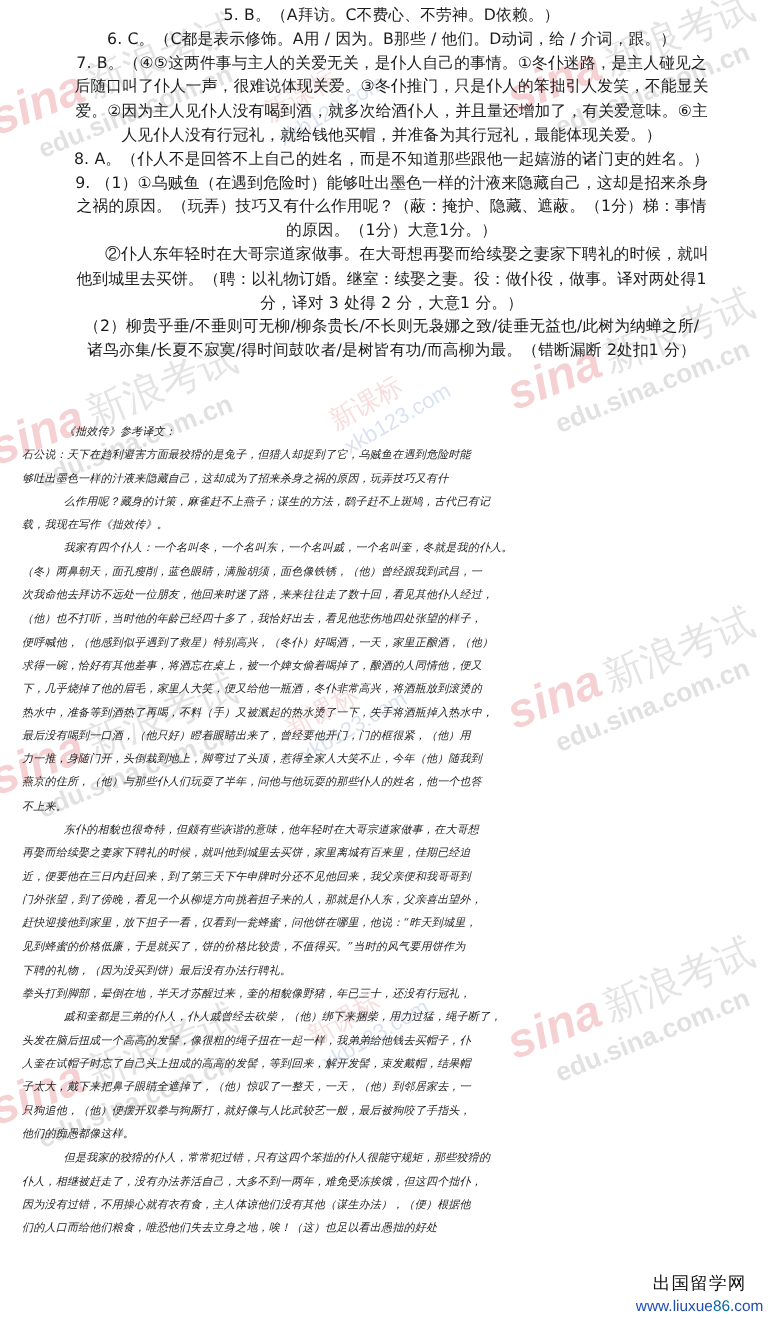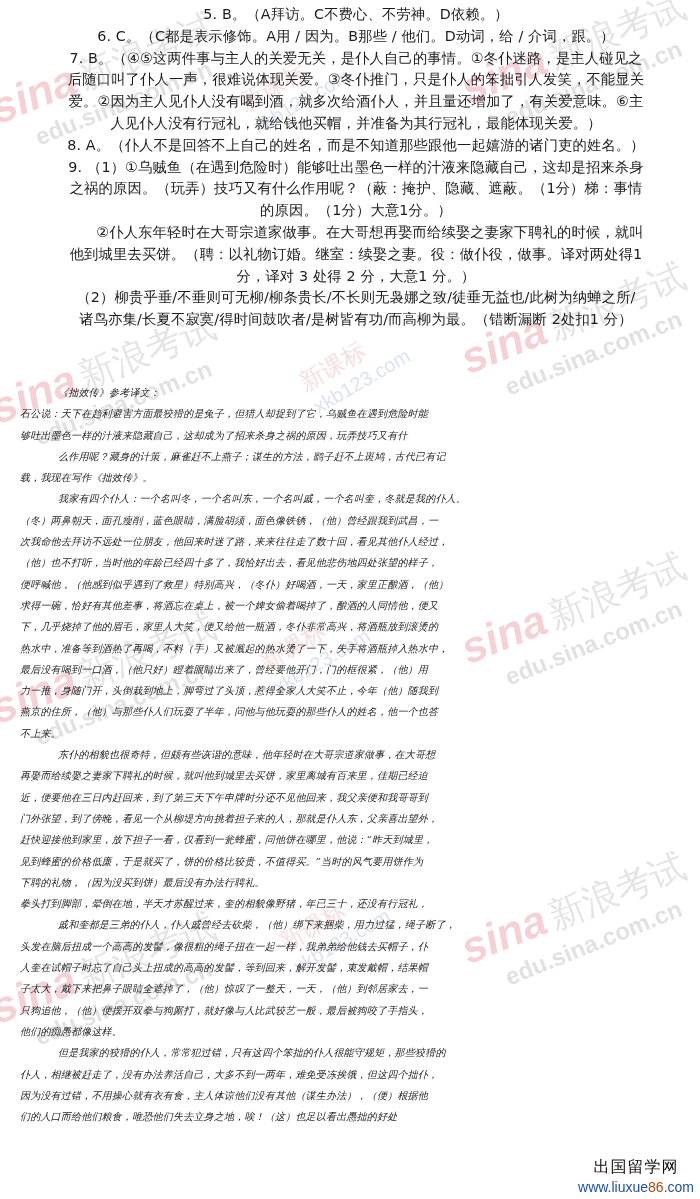--- a/index.html
+++ b/index.html
@@ -8,40 +8,40 @@
     background: #ffffff; color: #1a1a1a;
     font-family: "DejaVu Sans", sans-serif;
   }
   .page { position: absolute; left: 0; top: 0; width: 700px; height: 1199px; }
   .answers { position: absolute; left: 26px; top: 4px; width: 660px; text-align: center; }
   .answers .line {
     font-family: "DejaVu Sans", sans-serif;
     font-size: 14.3px; line-height: 21.8px; height: 21.8px;
     white-space: nowrap; letter-spacing: 0.15px; color: #1c1c1c;
   }
-  .answers .line.indent { padding-left: 28px; }
+  .answers .line.indent { padding-left: 28px; font-family: Liberation Mono, monospace; }
   .translation { position: absolute; left: 20px; top: 382px; width: 670px; }
   .translation .title-line { padding-left: 38px; }
   .translation .line {
     font-family: "DejaVu Serif", serif;
     font-size: 10px; line-height: 21.3px; height: 21.3px;
     white-space: nowrap; letter-spacing: 0.2px; color: #1e1e1e; font-style: italic;
   }
   .translation .line.indent { padding-left: 38px; }
   .wm { position: absolute; pointer-events: none; opacity: 0.22; transform: rotate(-22deg); white-space: nowrap; }
   .wm .sina { font-family: "Liberation Sans", sans-serif; font-weight: bold; font-style: italic; font-size: 44px; color: #d6313a; }
   .wm .cn { font-family: "DejaVu Sans", sans-serif; font-size: 36px; color: #8a8a8a; }
   .wm .dom { font-family: "Liberation Sans", sans-serif; font-size: 24px; color: #7a7a7a; font-weight: bold; }
   .wm2 { position: absolute; pointer-events: none; opacity: 0.25; transform: rotate(-30deg); white-space: nowrap; }
   .wm2 .t { font-family: "DejaVu Sans", sans-serif; font-size: 24px; color: #e07b7b; }
   .wm2 .u { font-family: "Liberation Sans", sans-serif; font-size: 20px; color: #6f8fc9; }
   .brand { position: absolute; right: 4px; bottom: 4px; background: rgba(255,255,255,0.85); text-align: center; padding: 0 2px; }
   .brand .name { font-family: "DejaVu Sans", sans-serif; font-size: 16px; color: #111; line-height: 24px; letter-spacing: 1px; }
   .brand .url { font-family: "Liberation Sans", sans-serif; font-size: 14px; color: #1f4fb3; line-height: 16px; }
-  .brand .url .hl { color: #c2410c; }
+  .brand .url .hl { color: #0369a1; }
 </style>
 </head>
 <body>
 
 <div class="page">
 
   <div class="wm" style="left:-10px; top:40px;">
     <span class="sina">sina</span> <span class="cn">新浪考试</span><br>
     <span class="dom" style="margin-left:30px;">edu.sina.com.cn</span>
   </div>

